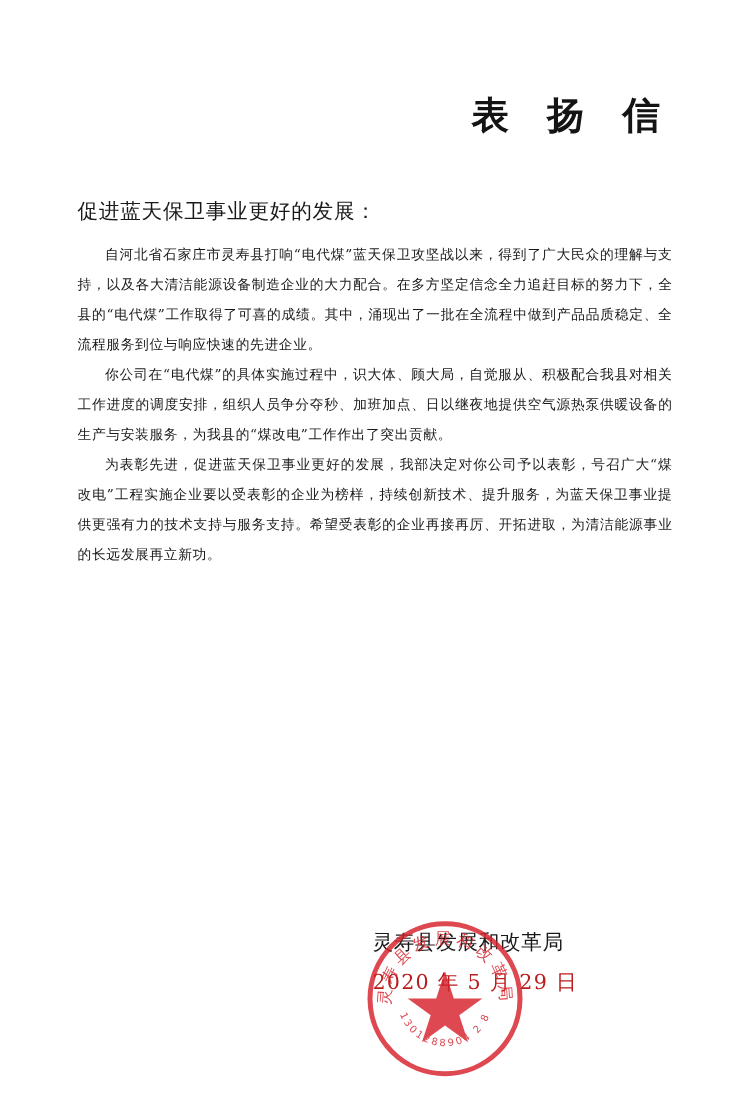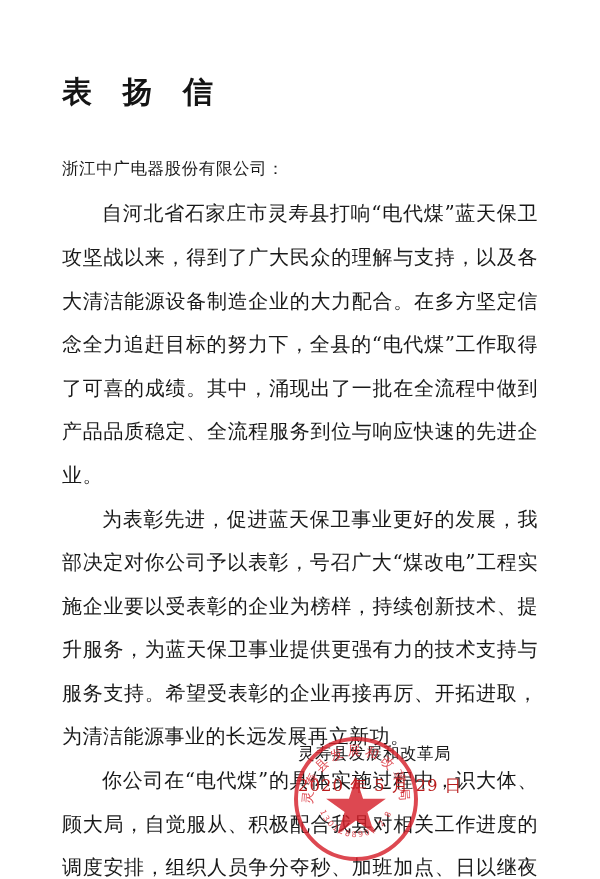--- a/index.html
+++ b/index.html
@@ -17,39 +17,39 @@
   }
   .page {
     width: 600px;
     height: 879px;
     position: relative;
     box-sizing: border-box;
     padding: 0 62px;
     background: #ffffff;
   }
   .doc-title {
-    text-align: left;
+    text-align: right;
     font-size: 30px;
     font-weight: bold;
     letter-spacing: 10px;
     color: #141414;
     margin: 0;
     padding-top: 72px;
     padding-bottom: 6px;
     font-family: "DejaVu Serif", "Liberation Serif", serif;
   }
   .salutation {
     font-size: 16.5px;
     line-height: 1.9;
     margin-top: 34px;
     letter-spacing: 0.6px;
     color: #191919;
   }
   .body-text p {
-    font-size: 20px;
+    font-size: 11px;
     line-height: 2.18;
     text-align: justify;
     text-justify: inter-ideograph;
     text-align-last: left;
     margin: 0;
     text-indent: 2em;
     letter-spacing: 0.5px;
     color: #191919;
   }
   .body-text {
@@ -92,26 +92,26 @@
     opacity: 0.82;
   }
 </style>
 </head>
 <body>
 
 <div class="page">
 
   <h1 class="doc-title">表 扬 信</h1>
 
-  <div class="salutation">浙江中广电器股份有限公司：</div>
+  <div class="salutation">促进蓝天保卫事业更好的发展：</div>
 
   <div class="body-text">
     <p>自河北省石家庄市灵寿县打响“电代煤”蓝天保卫攻坚战以来，得到了广大民众的理解与支持，以及各大清洁能源设备制造企业的大力配合。在多方坚定信念全力追赶目标的努力下，全县的“电代煤”工作取得了可喜的成绩。其中，涌现出了一批在全流程中做到产品品质稳定、全流程服务到位与响应快速的先进企业。</p>
+    <p>你公司在“电代煤”的具体实施过程中，识大体、顾大局，自觉服从、积极配合我县对相关工作进度的调度安排，组织人员争分夺秒、加班加点、日以继夜地提供空气源热泵供暖设备的生产与安装服务，为我县的“煤改电”工作作出了突出贡献。</p>
     <p>为表彰先进，促进蓝天保卫事业更好的发展，我部决定对你公司予以表彰，号召广大“煤改电”工程实施企业要以受表彰的企业为榜样，持续创新技术、提升服务，为蓝天保卫事业提供更强有力的技术支持与服务支持。希望受表彰的企业再接再厉、开拓进取，为清洁能源事业的长远发展再立新功。</p>
-    <p>你公司在“电代煤”的具体实施过程中，识大体、顾大局，自觉服从、积极配合我县对相关工作进度的调度安排，组织人员争分夺秒、加班加点、日以继夜地提供空气源热泵供暖设备的生产与安装服务，为我县的“煤改电”工作作出了突出贡献。</p>
   </div>
 
   <div class="signature-block">
     <div class="sig-org">灵寿县发展和改革局</div>
     <div class="sig-date">2020 年 5 月 29 日</div>
   </div>
 
   <div class="seal">
     <svg viewBox="0 0 128 128" xmlns="http://www.w3.org/2000/svg">
       <defs>

